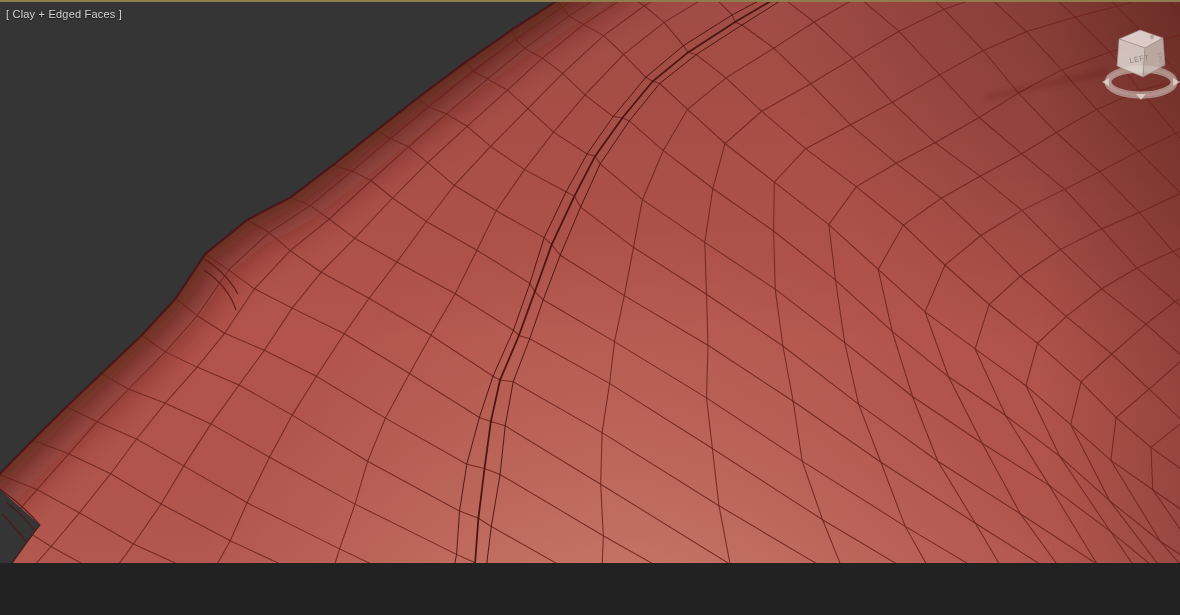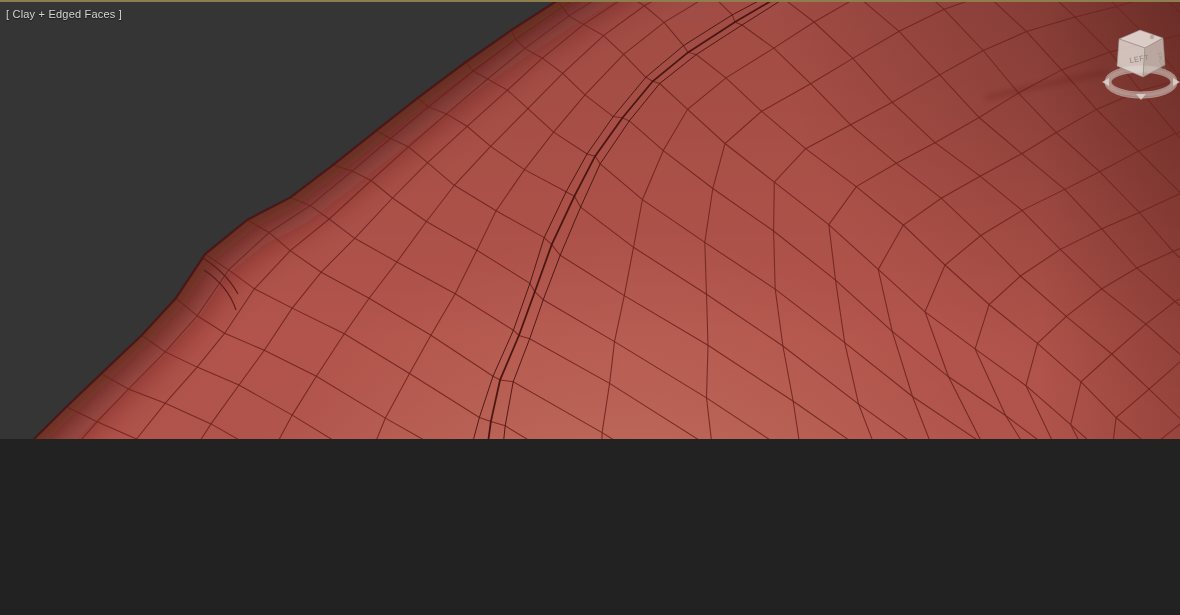--- a/index.html
+++ b/index.html
@@ -1,18 +1,18 @@
 <!DOCTYPE html>
 <html style="--vp-bg: #353535; --vp-border: #8e7d4d; --vp-label: #d6d6d6;"><head>
 <meta charset="utf-8">
 <style>
   html,body{margin:0;padding:0;background:#222;}
   .viewport{
     position:relative;
-    width:1180px;height:439px;
+    width:1180px;height:563px;
     box-sizing:border-box;
     overflow:hidden;
     border-top:2px solid var(--vp-border,#8e7d4d);
     background:var(--vp-bg,#353535);
     font-family:"Liberation Sans", sans-serif;
   }
   .vp-label{
     position:absolute;left:6px;top:6px;
     font-size:11px;line-height:13px;
     color:var(--vp-label,#d6d6d6);

